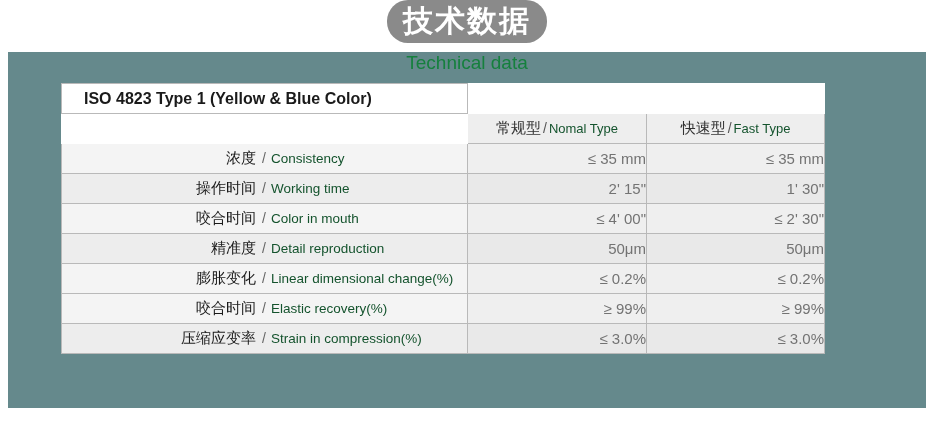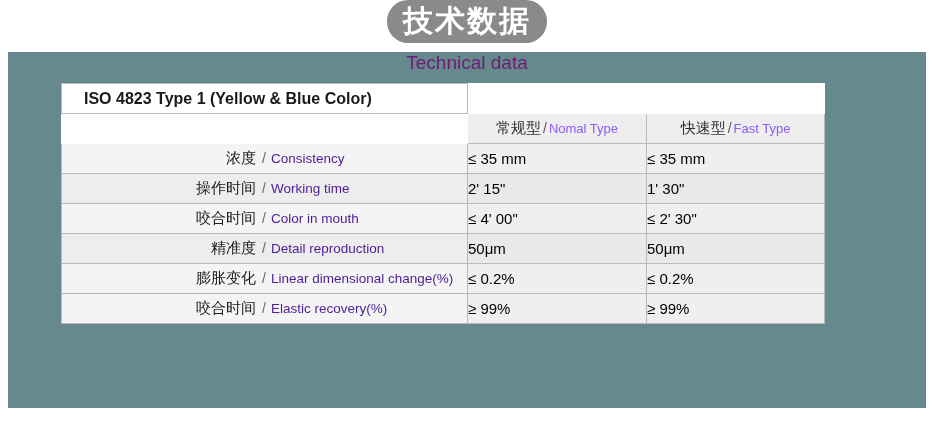--- a/index.html
+++ b/index.html
@@ -46,21 +46,21 @@
     line-height: 1.1;
     font-family: "DejaVu Sans", "Liberation Sans", sans-serif;
     border-radius: 21px;
   }
   .title-en {
     position: absolute;
     left: 0;
     top: 52px;
     width: 934px;
     text-align: center;
-    color: #701a75;
+    color: #15803d;
     font-size: 19px;
     font-family: "Liberation Sans", sans-serif;
   }
 
   
   .table-wrap {
     position: absolute;
     left: 61px;
     top: 83px;
     width: 751px;
@@ -103,50 +103,50 @@
     font-size: 15px;
     font-family: Liberation Sans, sans-serif;
   }
   .col-type .sep {
     font-size: 14px;
     color: #555;
     margin: 0 2px;
   }
   .col-type .en {
     font-size: 13px;
-    color: #8b5cf6;
+    color: #14532d;
   }
   .lbl {
     background: #f4f4f4;
     text-align: right;
     padding-right: 0 !important;
     white-space: nowrap;
     color: #1a1a1a;
   }
   .lbl .cn {
     font-size: 15px;
     font-family: "DejaVu Sans", "Liberation Sans", sans-serif;
   }
   .lbl .sep {
     color: #666;
     margin: 0 5px 0 6px;
     font-size: 14px;
   }
   .lbl .en {
     font-size: 13.5px;
-    color: #4c1d95;
+    color: #14532d;
     display: inline-block;
     width: 196px;
     text-align: left;
   }
   .val {
     background: #efefef;
-    text-align: left;
+    text-align: right;
     font-size: 15px;
-    color: #000000;
+    color: #737373;
   }
   .row-alt .lbl { background: #ededed; }
   .row-alt .val { background: #e9e9e9; }
 </style>
 </head>
 <body>
 
 <div class="page">
 
   <div class="panel"></div>
@@ -221,17 +221,24 @@
 
 
         <tr>
           <td class="lbl">
             <span class="cn">咬合时间</span><span class="sep">/</span><span class="en">Elastic recovery(%)</span>
           </td>
           <td class="val">≥ 99%</td>
           <td class="val">≥ 99%</td>
         </tr>
 
+        <tr class="row-alt">
+          <td class="lbl">
+            <span class="cn">压缩应变率</span><span class="sep">/</span><span class="en">Strain in compression(%)</span>
+          </td>
+          <td class="val">≤ 3.0%</td>
+          <td class="val">≤ 3.0%</td>
+        </tr>
       </tbody>
     </table>
   </div>
 
 </div>
 
 </body></html>

